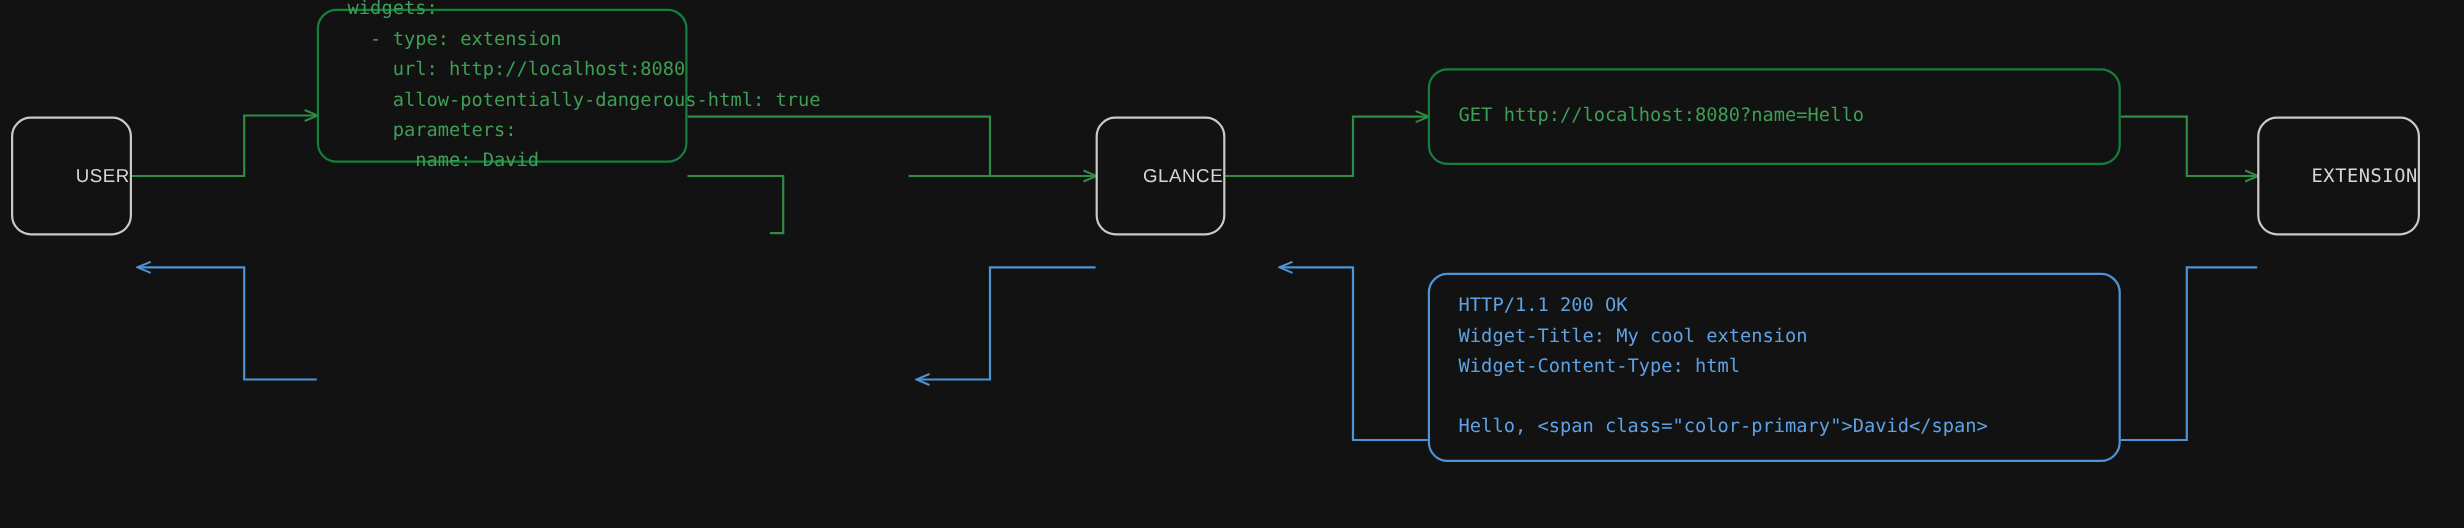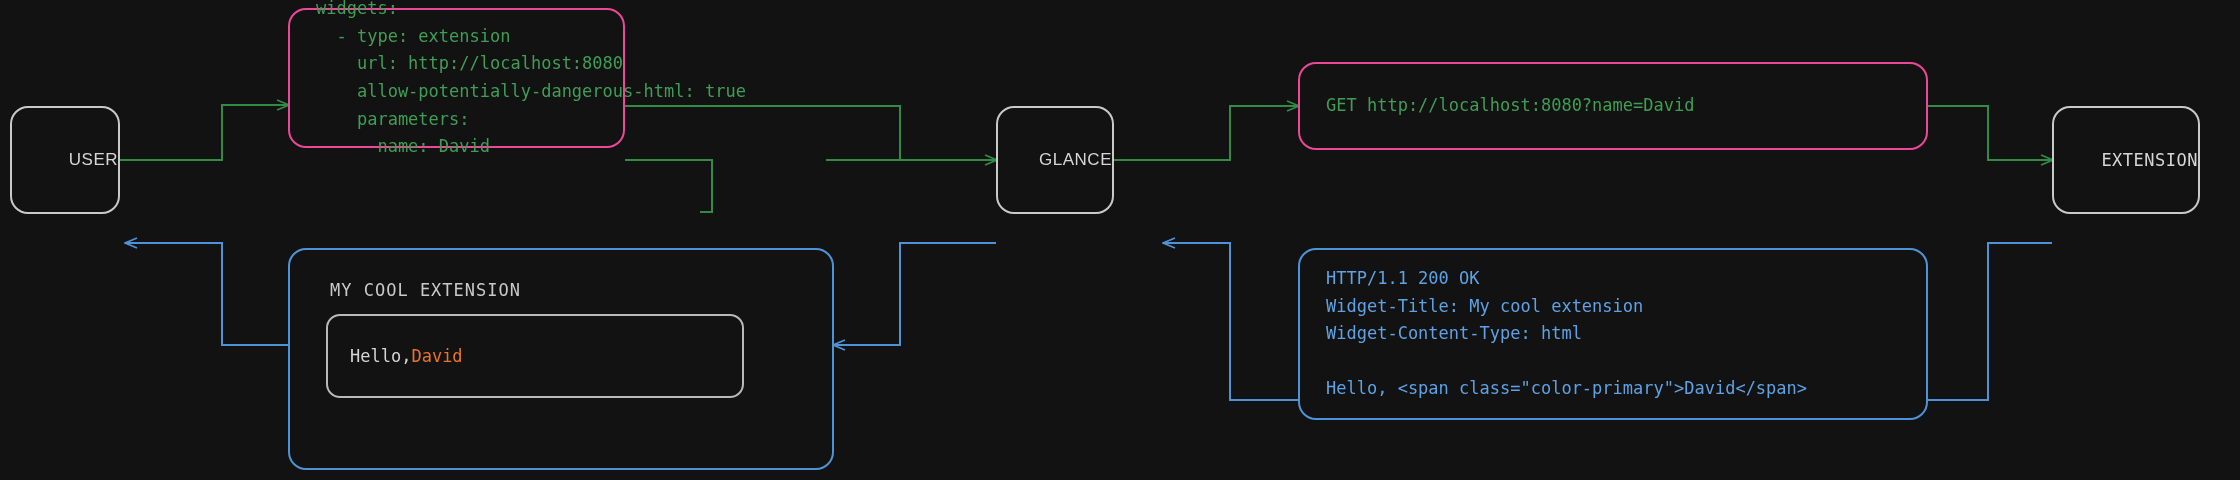--- a/index.html
+++ b/index.html
@@ -23,21 +23,21 @@
     color:#d6d6d6;
     font-size:17px;
     letter-spacing:.5px;
   }
   .node-label.sans{font-family:"Liberation Sans",sans-serif;}
   .node-label.mono{font-family:"DejaVu Sans Mono",monospace;}
 
   .codebox{
     position:absolute;
     box-sizing:border-box;
-    border:2px solid #ec4899;
+    border:2px solid #15803d;
     border-radius:18px;
     background:#121212;
     padding:20px 26px;
     display:flex;flex-direction:column;justify-content:center;
   }
   .codebox.blue{border-color:#4d93d6;}
   .code{
     margin:0;
     font-family:"DejaVu Sans Mono",monospace;
     font-size:17px;
@@ -129,36 +129,29 @@
     allow-potentially-dangerous-html: true
     parameters:
       name: David</pre>
   </div>
 
   <div class="node" style="left:996px;top:106px;width:118px;height:108px;">
     <span class="node-label sans">GLANCE</span>
   </div>
 
   <div class="codebox" style="left:1298px;top:62px;width:630px;height:88px;">
-    <pre class="code">GET http://localhost:8080?name=David</pre>
+    <pre class="code">GET http://localhost:8080?name=Hello</pre>
   </div>
 
   <div class="node" style="left:2052px;top:106px;width:148px;height:108px;">
     <span class="node-label mono">EXTENSION</span>
   </div>
 
   <div class="codebox blue" style="left:1298px;top:248px;width:630px;height:172px;">
     <pre class="code blue">HTTP/1.1 200 OK
 Widget-Title: My cool extension
 Widget-Content-Type: html
 
 Hello, &lt;span class="color-primary"&gt;David&lt;/span&gt;</pre>
   </div>
 
-  <div class="widgetbox" style="left:288px;top:248px;width:546px;height:222px;">
-    <div class="widget-title">MY COOL EXTENSION</div>
-    <div class="widget-card">
-      <span class="widget-text">Hello, </span>
-        <span class="widget-text accent">David</span>
-    </div>
-  </div>
 
 </div>
 
 </body></html>

